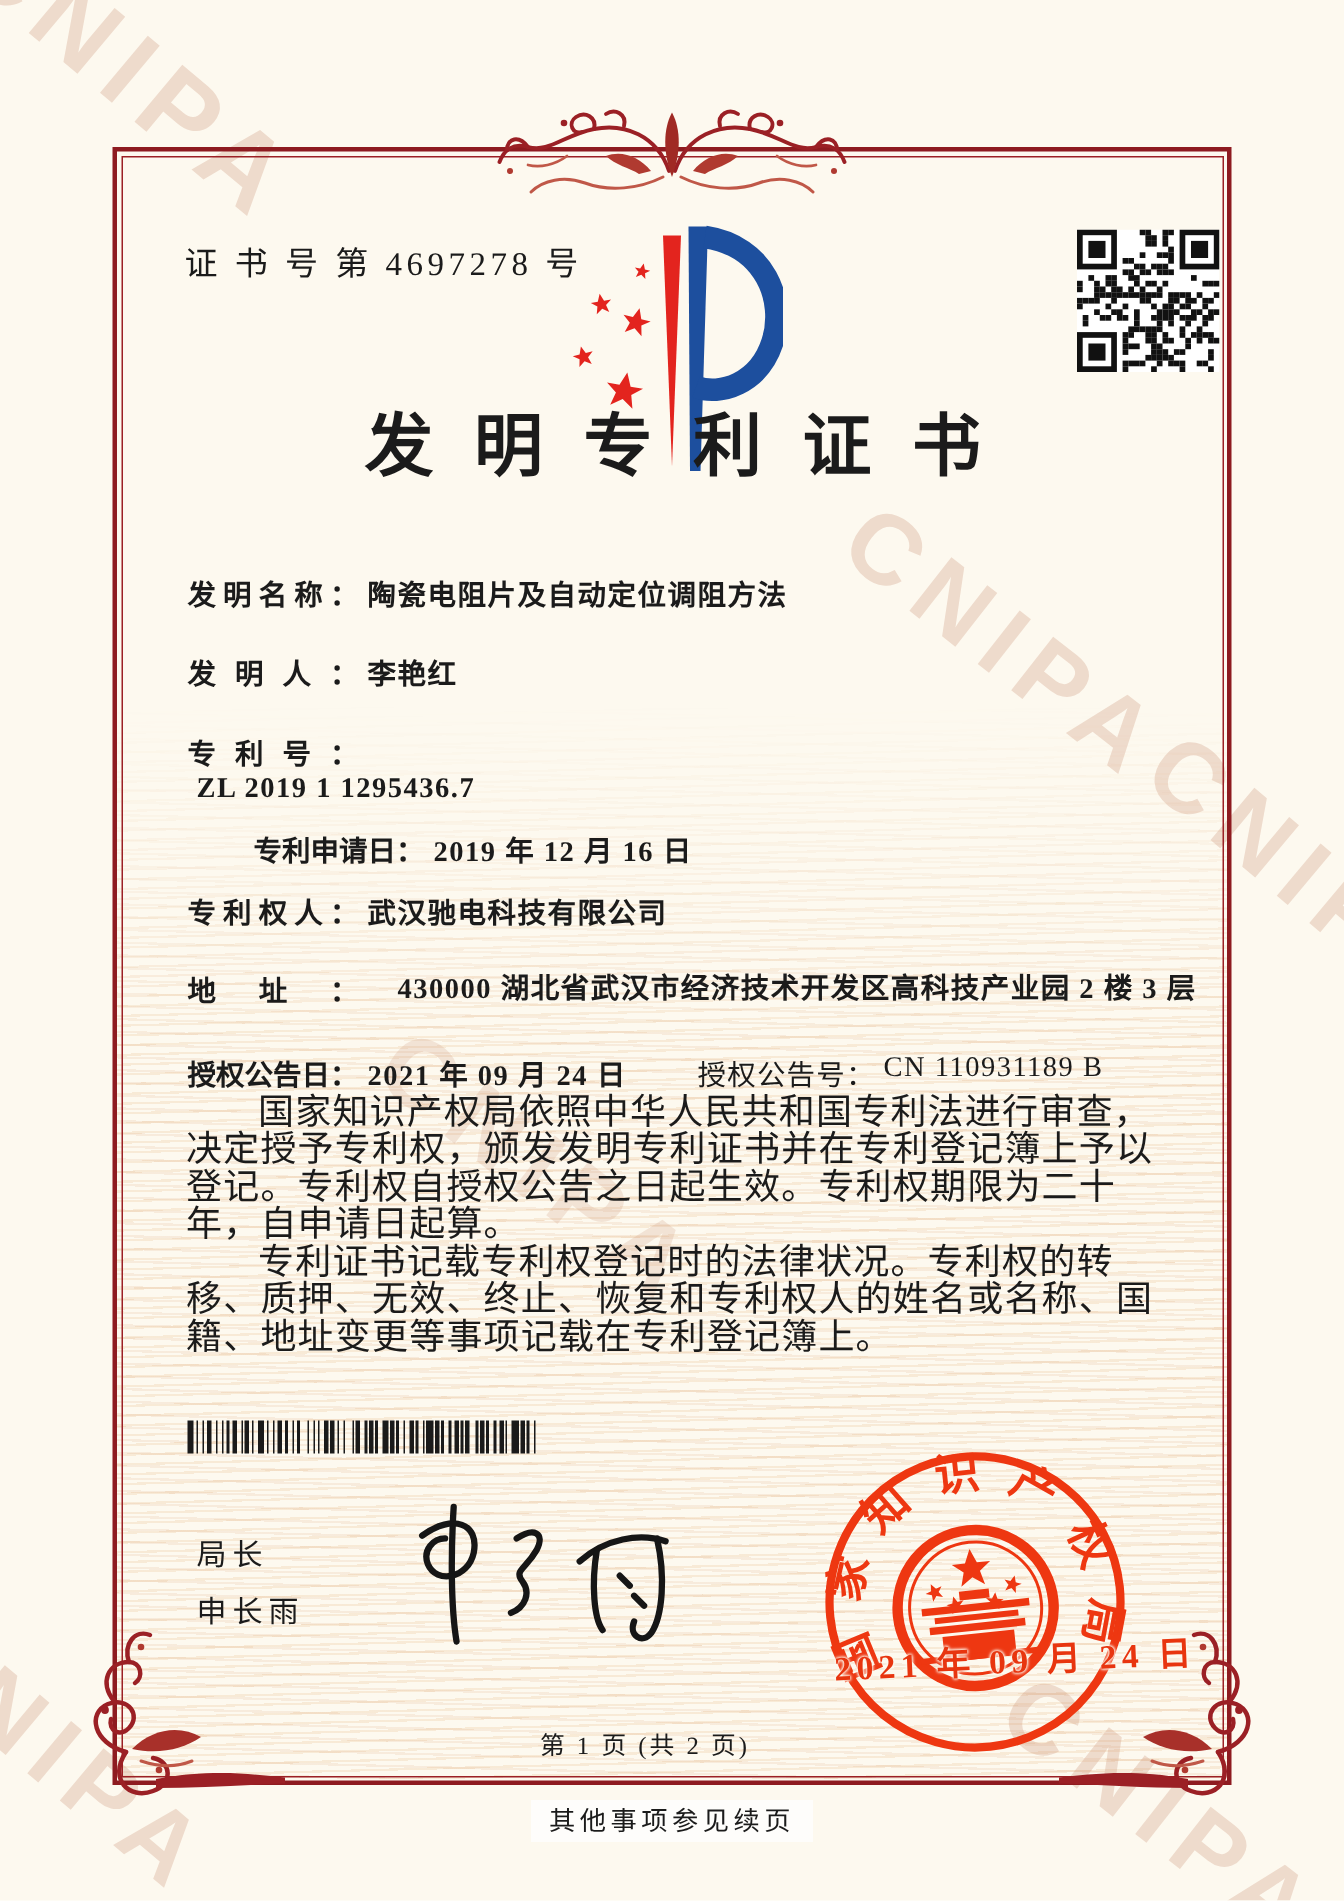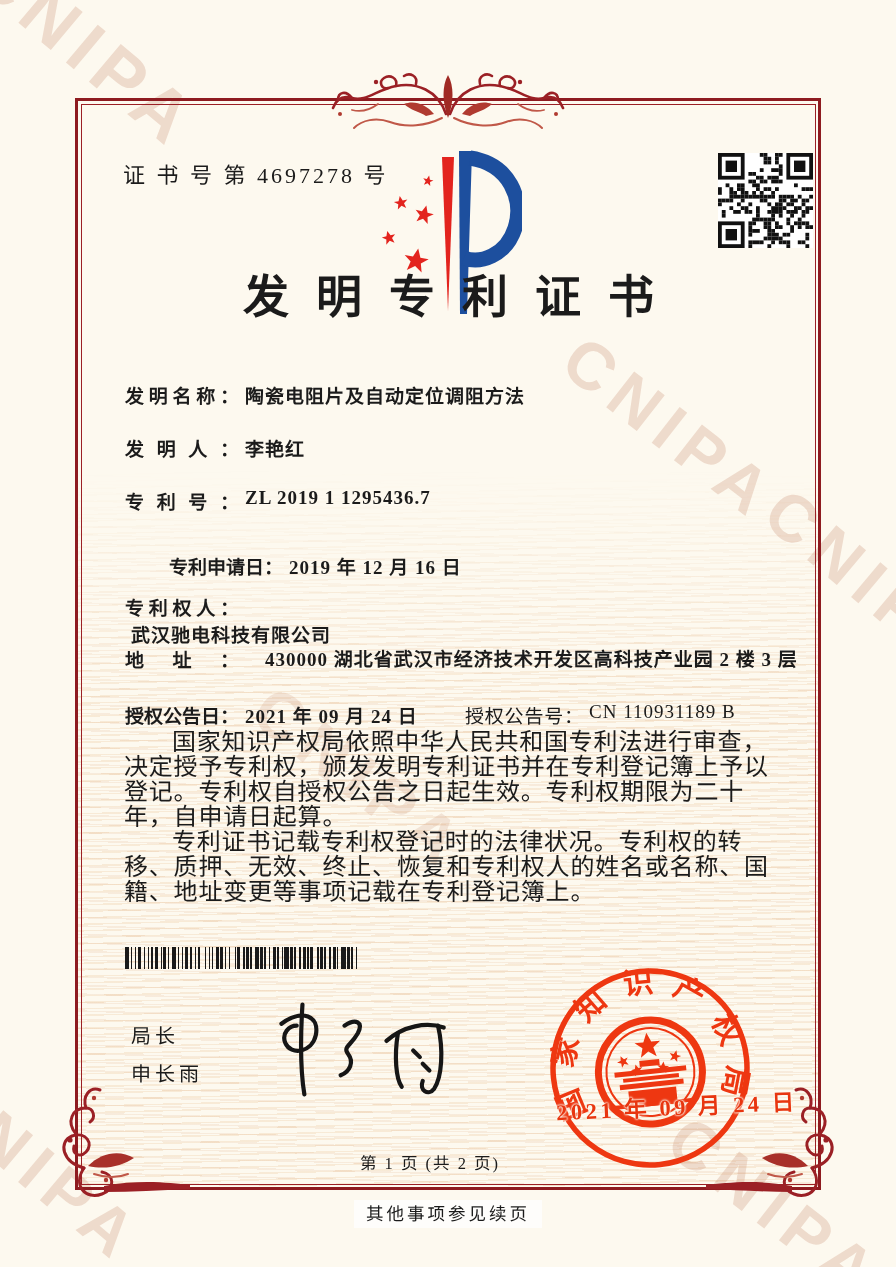--- a/index.html
+++ b/index.html
@@ -42,22 +42,22 @@
   .abs{position:absolute;}
   .certno{left:123px; top:157px; font-size:22px; letter-spacing:3px;}
   .title{
     left:75px; top:260px; width:747px; text-align:center;
     font-size:46px; font-weight:700; letter-spacing:27px; text-indent:27px;
   }
   .row{left:125px; font-size:19px; display:flex; align-items:flex-start;font-weight:bold;}
   .lbl{display:inline-block; width:114px; text-align:justify; text-align-last:justify; flex:none;}
   .val{margin-left:6px; letter-spacing:1px;}
   .val-wrap{margin-left:6px; width:540px; line-height:29px; letter-spacing:1px;}
-  .r1{top:381px;} .r2{top:434px;} .r3{top:487px;} .r4{top:552px;margin-left:44px;}
-  .r5{top:593px;flex-direction:column;} .r6{top:645px;gap:20px;} .r7{top:701px;}
+  .r1{top:381px;} .r2{top:434px;} .r3{top:487px;flex-direction:column;} .r4{top:552px;margin-left:44px;}
+  .r5{top:593px;} .r6{top:645px;gap:20px;} .r7{top:701px;}
   .row2{left:465px; top:701px; font-size:19px; display:flex;}
   .row2 .lbl{width:118px;}
   .paras{left:124px; top:730px; width:654px; font-size:24px; line-height:25px; letter-spacing:.8px;}
   .paras p{margin:0; text-indent:2em;}
   .barcode{left:125px; top:947px; height:22px;}
   .barcode span{position:absolute; top:0; height:22px; background:#1a1a1a; display:block;}
   .sig-title{left:131px; top:1020px; font-size:20px; letter-spacing:4px;
              font-family:"Liberation Sans","DejaVu Sans",sans-serif;}
   .sig-name{left:131px; top:1058px; font-size:20px; letter-spacing:4px;
              font-family:"Liberation Sans","DejaVu Sans",sans-serif;}

